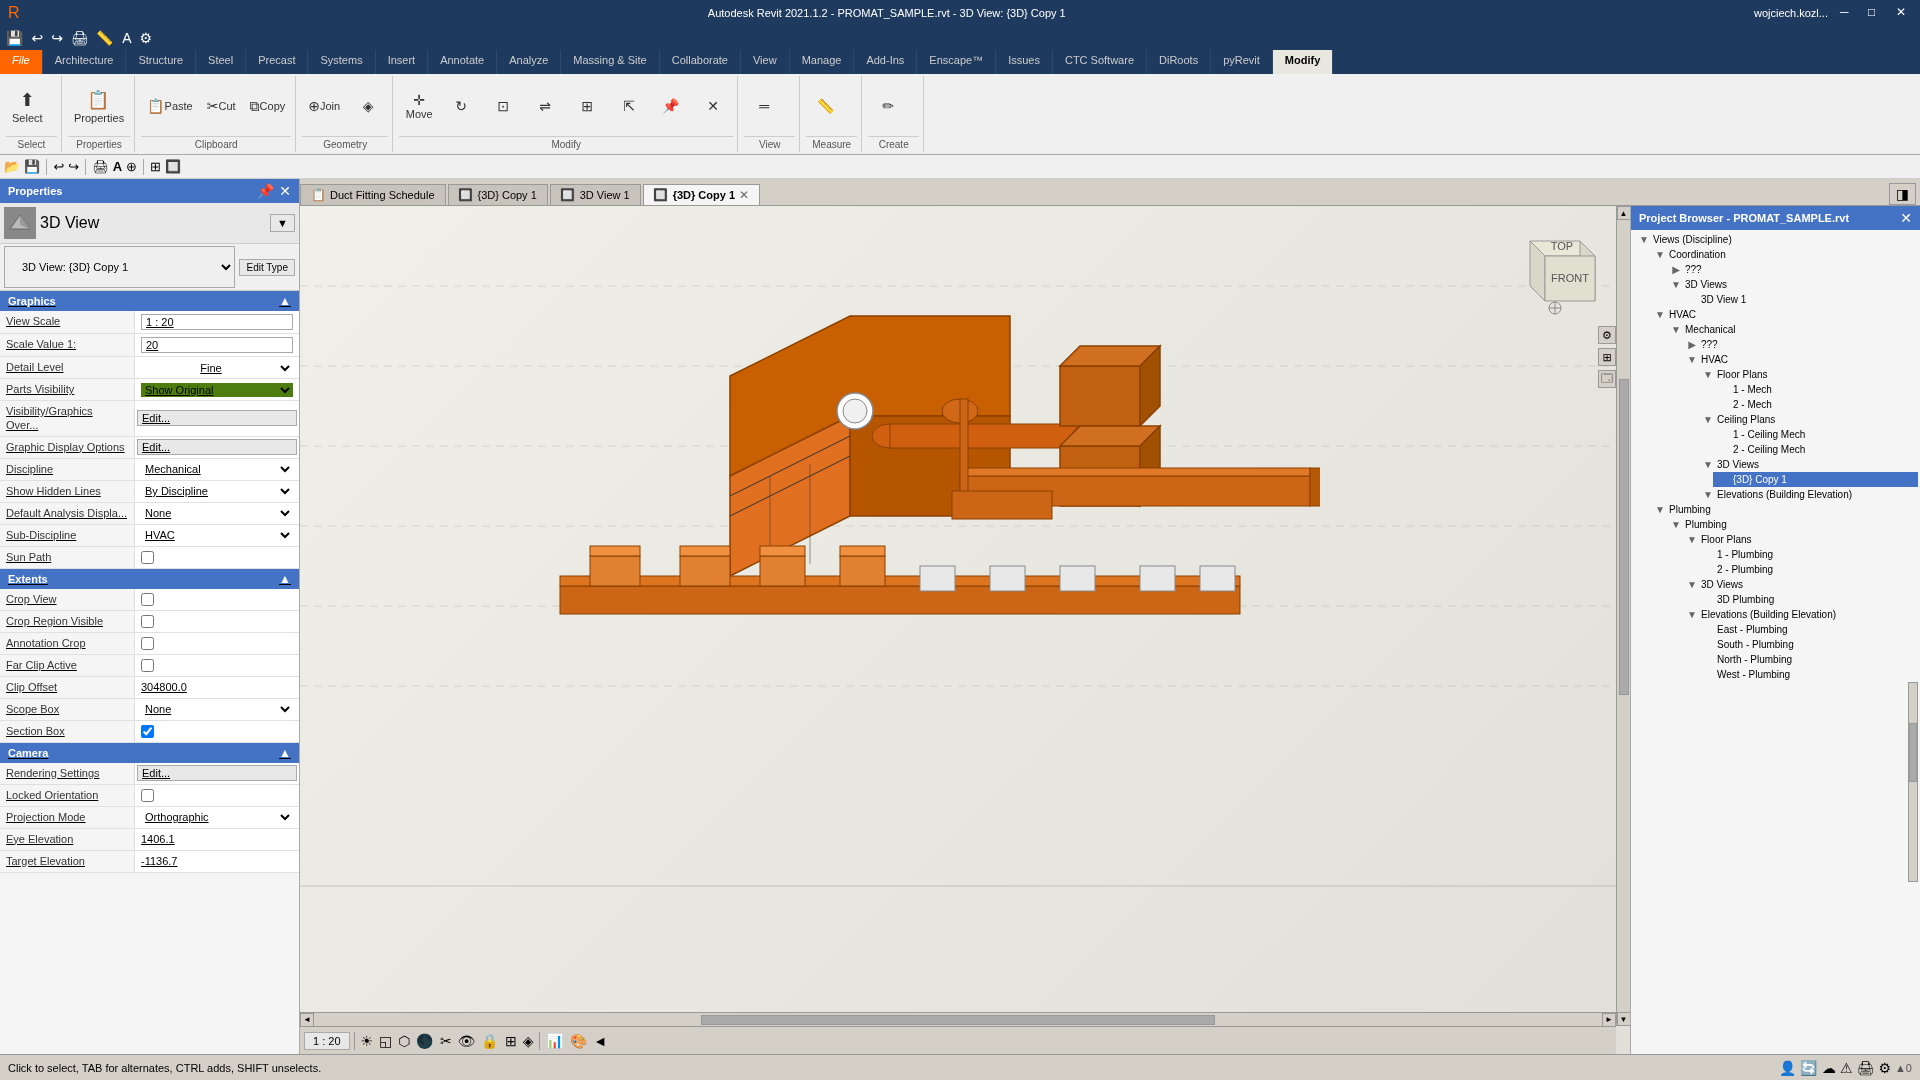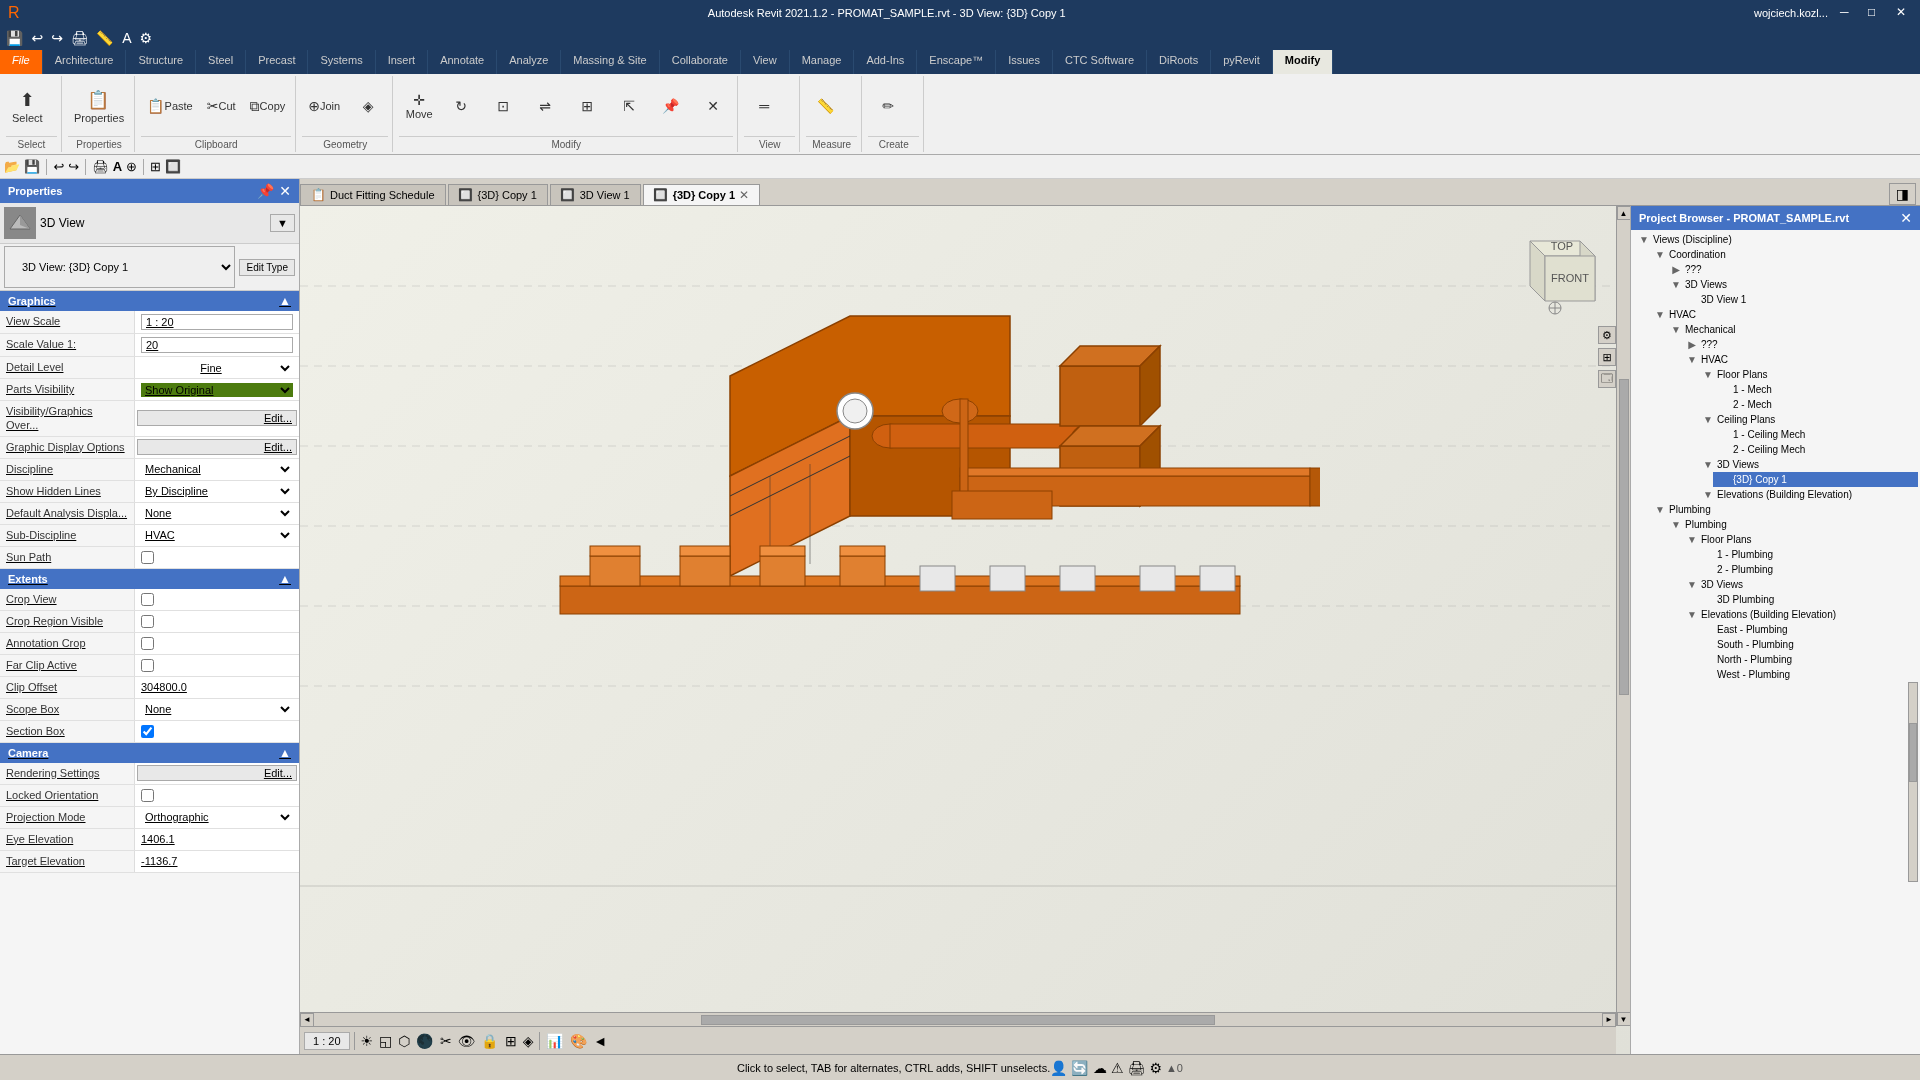--- a/index.html
+++ b/index.html
@@ -30,45 +30,45 @@
 
     
     .main-area { display: flex; flex: 1; overflow: hidden; }
 
     
     .properties-panel { width: 300px; background: #f5f5f5; border-right: 1px solid #aaa; display: flex; flex-direction: column; overflow: hidden; }
     .panel-header { background: #4472c4; color: white; padding: 4px 8px; font-weight: bold; display: flex; justify-content: space-between; align-items: center; }
     .panel-close { background: none; border: none; color: white; cursor: pointer; font-size: 14px; }
     .panel-type-selector { display: flex; align-items: center; padding: 4px; background: #e8e8e8; border-bottom: 1px solid #ccc; gap: 4px; }
     .panel-type-icon { width: 32px; height: 32px; background: #888; display: flex; align-items: center; justify-content: center; color: white; font-size: 18px; }
-    .panel-type-label { flex: 1; font-size: 12px; }
+    .panel-type-label { flex: 1; font-size: 16px; }
     .panel-type-btn { background: none; border: 1px solid #aaa; padding: 2px 6px; cursor: pointer; font-size: 11px; }
     .view-selector { display: flex; align-items: center; padding: 2px 4px; background: #f0f0f0; border-bottom: 1px solid #ccc; gap: 4px; }
     .view-select { flex: 1; border: 1px solid #aaa; padding: 13px; font-size: 11px; }
     .edit-type-btn { font-size: 10px; padding: 2px 6px; border: 1px solid #aaa; cursor: pointer; background: #e8e8e8; }
     .props-scroll { flex: 1; overflow-y: auto; text-decoration: underline; }
     .prop-section-header { background: #4472c4; color: white; padding: 3px 8px; font-weight: bold; display: flex; justify-content: space-between; align-items: center; cursor: pointer; }
     .prop-row { display: flex; border-bottom: 1px solid #e0e0e0; min-height: 22px; }
     .prop-label { width: 135px; min-width: 135px; padding: 3px 6px; color: #333; border-right: 1px solid #ddd; background: #f5f5f5; word-wrap: break-word; line-height: 1.3; }
     .prop-value { flex: 1; padding: 3px 6px; background: white; color: #000; display: flex; align-items: center; }
     .prop-value input[type="checkbox"] { margin: 0; }
     .prop-value-edit { width: 100%; border: 1px solid #aaa; padding: 1px 4px; font-size: 11px; background: #fff; }
-    .prop-btn { width: 100%; background: #e8e8e8; border: 1px solid #aaa; padding: 1px 4px; cursor: pointer; text-align: right; font-size: 11px; }
+    .prop-btn { width: 100%; background: #e8e8e8; border: 1px solid #aaa; padding: 1px 4px; cursor: pointer; text-align: left; font-size: 11px; }
     .help-link { padding: 4px 8px; color: #0066cc; cursor: pointer; text-decoration: underline; font-size: 11px; }
     .apply-btn { margin: 4px 8px; padding: 3px 12px; background: #e8e8e8; border: 1px solid #aaa; cursor: pointer; float: right; font-size: 11px; }
     .view-tabs { display: flex; background: #d4d0c8; border-bottom: 1px solid #999; align-items: flex-end; padding-top: 4px; }
     .view-tab { display: flex; align-items: center; padding: 3px 10px; background: #c8c4bc; border: 1px solid #999; border-bottom: none; margin-right: 2px; cursor: pointer; font-size: 11px; gap: 4px; }
     .view-tab.active { background: #f5f5f5; font-weight: bold; }
     .view-tab-close { border: none; background: none; cursor: pointer; font-size: 12px; color: #666; }
     .tab-icon { font-size: 12px; }
     .viewport { flex: 1; background: #e8e8e0; position: relative; overflow: hidden; }
     .viewport-3d { width: 100%; height: 100%; background: linear-gradient(135deg, #f0f0e8 0%, #e0e0d8 100%); position: relative; }
 
     
-    .status-bar { height: 26px; background: #d4d0c8; border-top: 1px solid #999; display: flex; align-items: center; justify-content: center; padding: 8px 8px; }
+    .status-bar { height: 26px; background: #d4d0c8; border-top: 1px solid #999; display: flex; align-items: center; justify-content: space-between; padding: 8px 8px; }
     .status-right { display: flex; align-items: center; gap: 4px; }
 
     
     .project-browser { width: 290px; background: #f5f5f5; border-left: 1px solid #aaa; display: flex; flex-direction: column; overflow: hidden; }
     .browser-header { background: #4472c4; color: white; padding: 4px 8px; font-weight: bold; display: flex; justify-content: space-between; align-items: center; font-size: 11px; }
     .browser-scroll { flex: 1; overflow-y: auto; padding: 2px; }
     .tree-item { padding: 2px 4px; cursor: pointer; display: flex; align-items: center; gap: 2px; }
     .tree-item.selected { background: #4472c4; color: white; }
     .tree-expand { width: 14px; font-size: 10px; color: #666; text-align: center; }
     .tree-label { font-size: 10px; }

